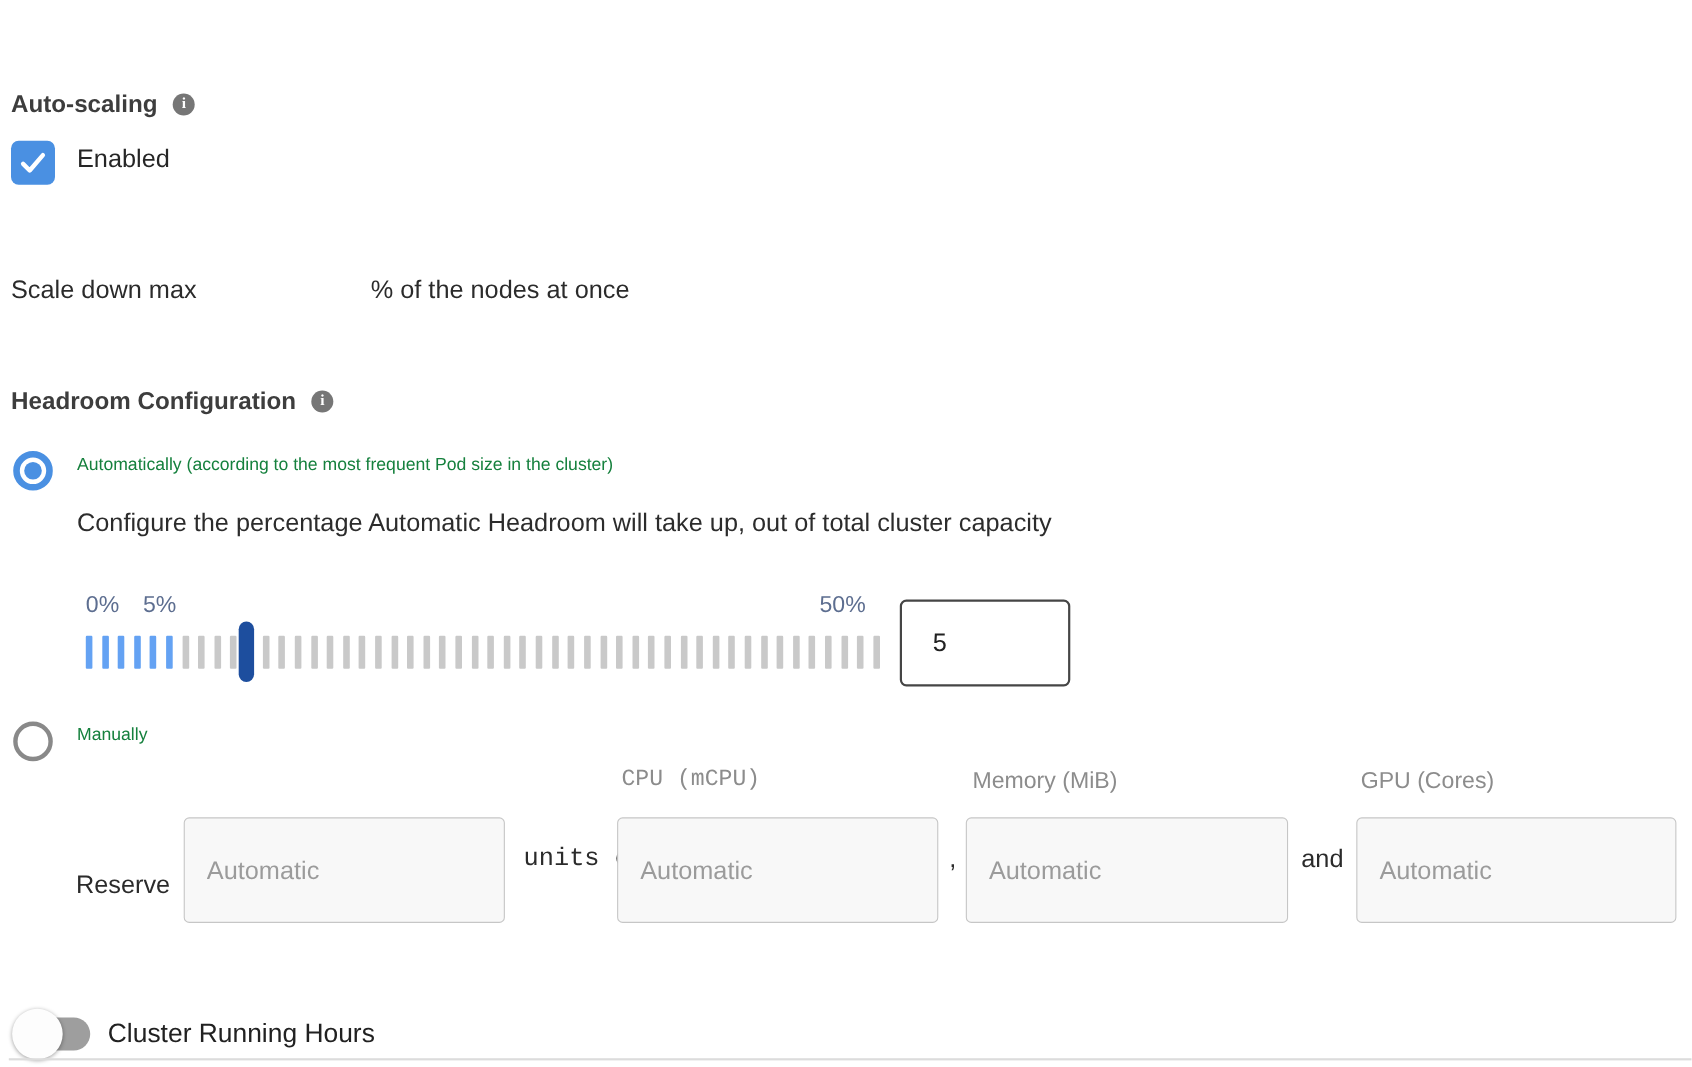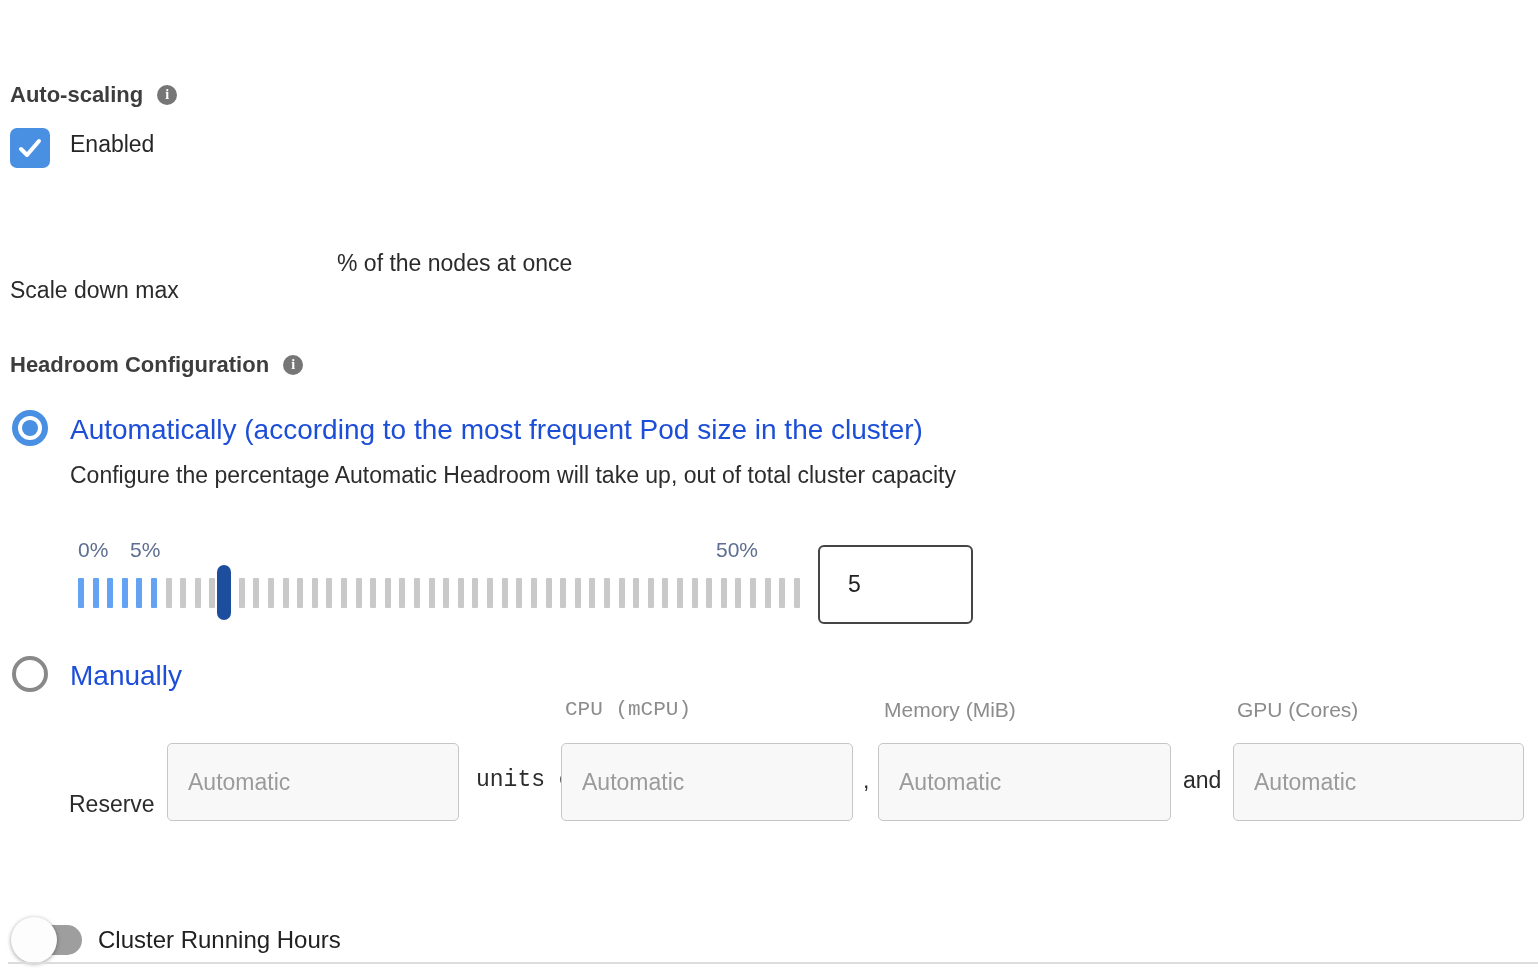--- a/index.html
+++ b/index.html
@@ -19,65 +19,65 @@
     font-family:"Liberation Serif", serif; }
   #autoscaling-label { position:absolute; left:10px; top:82px; }
   #headroom-label { position:absolute; left:10px; top:352px; }
 
   
   .checkbox { position:absolute; left:10px; top:128px; width:40px; height:40px; border-radius:7px;
     background:#4a90e2; display:flex; align-items:center; justify-content:center; cursor:pointer; }
   .checkbox-label { position:absolute; left:70px; top:131px; font-size:23px; color:#262626; }
 
   
-  .scale-down-prefix { position:absolute; left:10px; top:250px; font-size:23px; color:#2b2b2b;margin-top:27px; }
+  .scale-down-prefix { position:absolute; left:10px; top:250px; font-size:23px; color:#2b2b2b; }
   .scale-down-input { position:absolute; left:195px; top:224px; width:138px; height:80px;
     border:2px solid #4b4b4b; border-radius:3px; background:#fff; font-size:23px; color:#212121;
     padding-left:26px; font-family:"Liberation Sans", sans-serif; outline:none; }
   .scale-down-suffix { position:absolute; left:337px; top:250px; font-size:23px; color:#2b2b2b; }
 
   
   .radio { position:absolute; width:36px; height:36px; border-radius:50%; background:#ffffff; cursor:pointer; }
   .radio.selected { border:6px solid #4a90e2; }
   .radio.selected::after { content:""; position:absolute; left:4px; top:4px; width:16px; height:16px;
     border-radius:50%; background:#4a90e2; }
   .radio.unselected { border:4px solid #898989; }
   #radio-auto { left:12px; top:410px; }
   #radio-manual { left:12px; top:656px; }
-  .radio-label { position:absolute; font-size:28px; color:#1d4ed8;text-align:center; }
+  .radio-label { position:absolute; font-size:16px; color:#15803d;text-align:center; }
   #radio-auto-label { left:70px; top:414px; }
   #radio-auto-desc { position:absolute; left:70px; top:462px; font-size:23px; color:#2c2c2c; }
   #radio-manual-label { left:70px; top:660px; }
 
   
   .slider-wrap { position:absolute; left:78px; top:538px; width:722px; }
   .slider-labels { position:relative; height:28px; font-size:21px; color:#5d6e90; }
   .slider-label-min { position:absolute; left:0; top:0; }
   .slider-label-cur { position:absolute; left:52px; top:0; }
-  .slider-label-max { position:absolute; left:638px; top:0; }
+  .slider-label-max { position:absolute; left:667px; top:0; }
   .slider-ticks { position:relative; margin-top:12px; height:30px; display:flex; justify-content:space-between; }
   .tick { width:6px; height:30px; background:#c9c9c9; border-radius:1px; }
   .tick-blue { background:#64a2f3; }
   .slider-handle { position:absolute; left:139px; top:-13px; width:14px; height:55px;
     background:#1d4e9e; border-radius:7px; cursor:pointer; }
 
   .headroom-value-input { position:absolute; left:818px; top:545px; width:155px; height:79px;
     border:2px solid #454545; border-radius:6px; background:#fff; font-size:23px; color:#212121;
     padding-left:28px; font-family:"Liberation Sans", sans-serif; outline:none; }
 
   
   .col-header { position:absolute; top:698px; font-size:21px; color:#8c8c8c; }
   #col-cpu { left:565px;font-family:Liberation Mono, monospace; } #col-mem { left:884px; } #col-gpu { left:1237px; }
 
   .reserve-text { position:absolute; top:767px; font-size:23px; color:#2b2b2b; }
   #reserve-label { left:69px;margin-top:24px; }
   #unitsof-label { left:476px;font-family:Liberation Mono, monospace; }
   #comma-label { left:863px; }
   #and-label { left:1183px; }
-  .auto-input { position:absolute; top:743px; height:78px; background:#f8f8f8;
+  .auto-input { position:absolute; top:743px; height:96px; background:#f8f8f8;
     border:1px solid #c6c6c6; border-radius:5px; font-size:23px; padding-left:20px;
     font-family:"Liberation Sans", sans-serif; color:#3a3a3a; outline:none; }
   .auto-input::placeholder { color:#9b9b9b; opacity:1; }
   #reserve-input { left:167px; width:292px; }
   #cpu-input { left:561px; width:292px; }
   #mem-input { left:878px; width:293px; }
   #gpu-input { left:1233px; width:291px; }
 
   
   .toggle-track { position:absolute; left:14px; top:925px; width:68px; height:30px;

